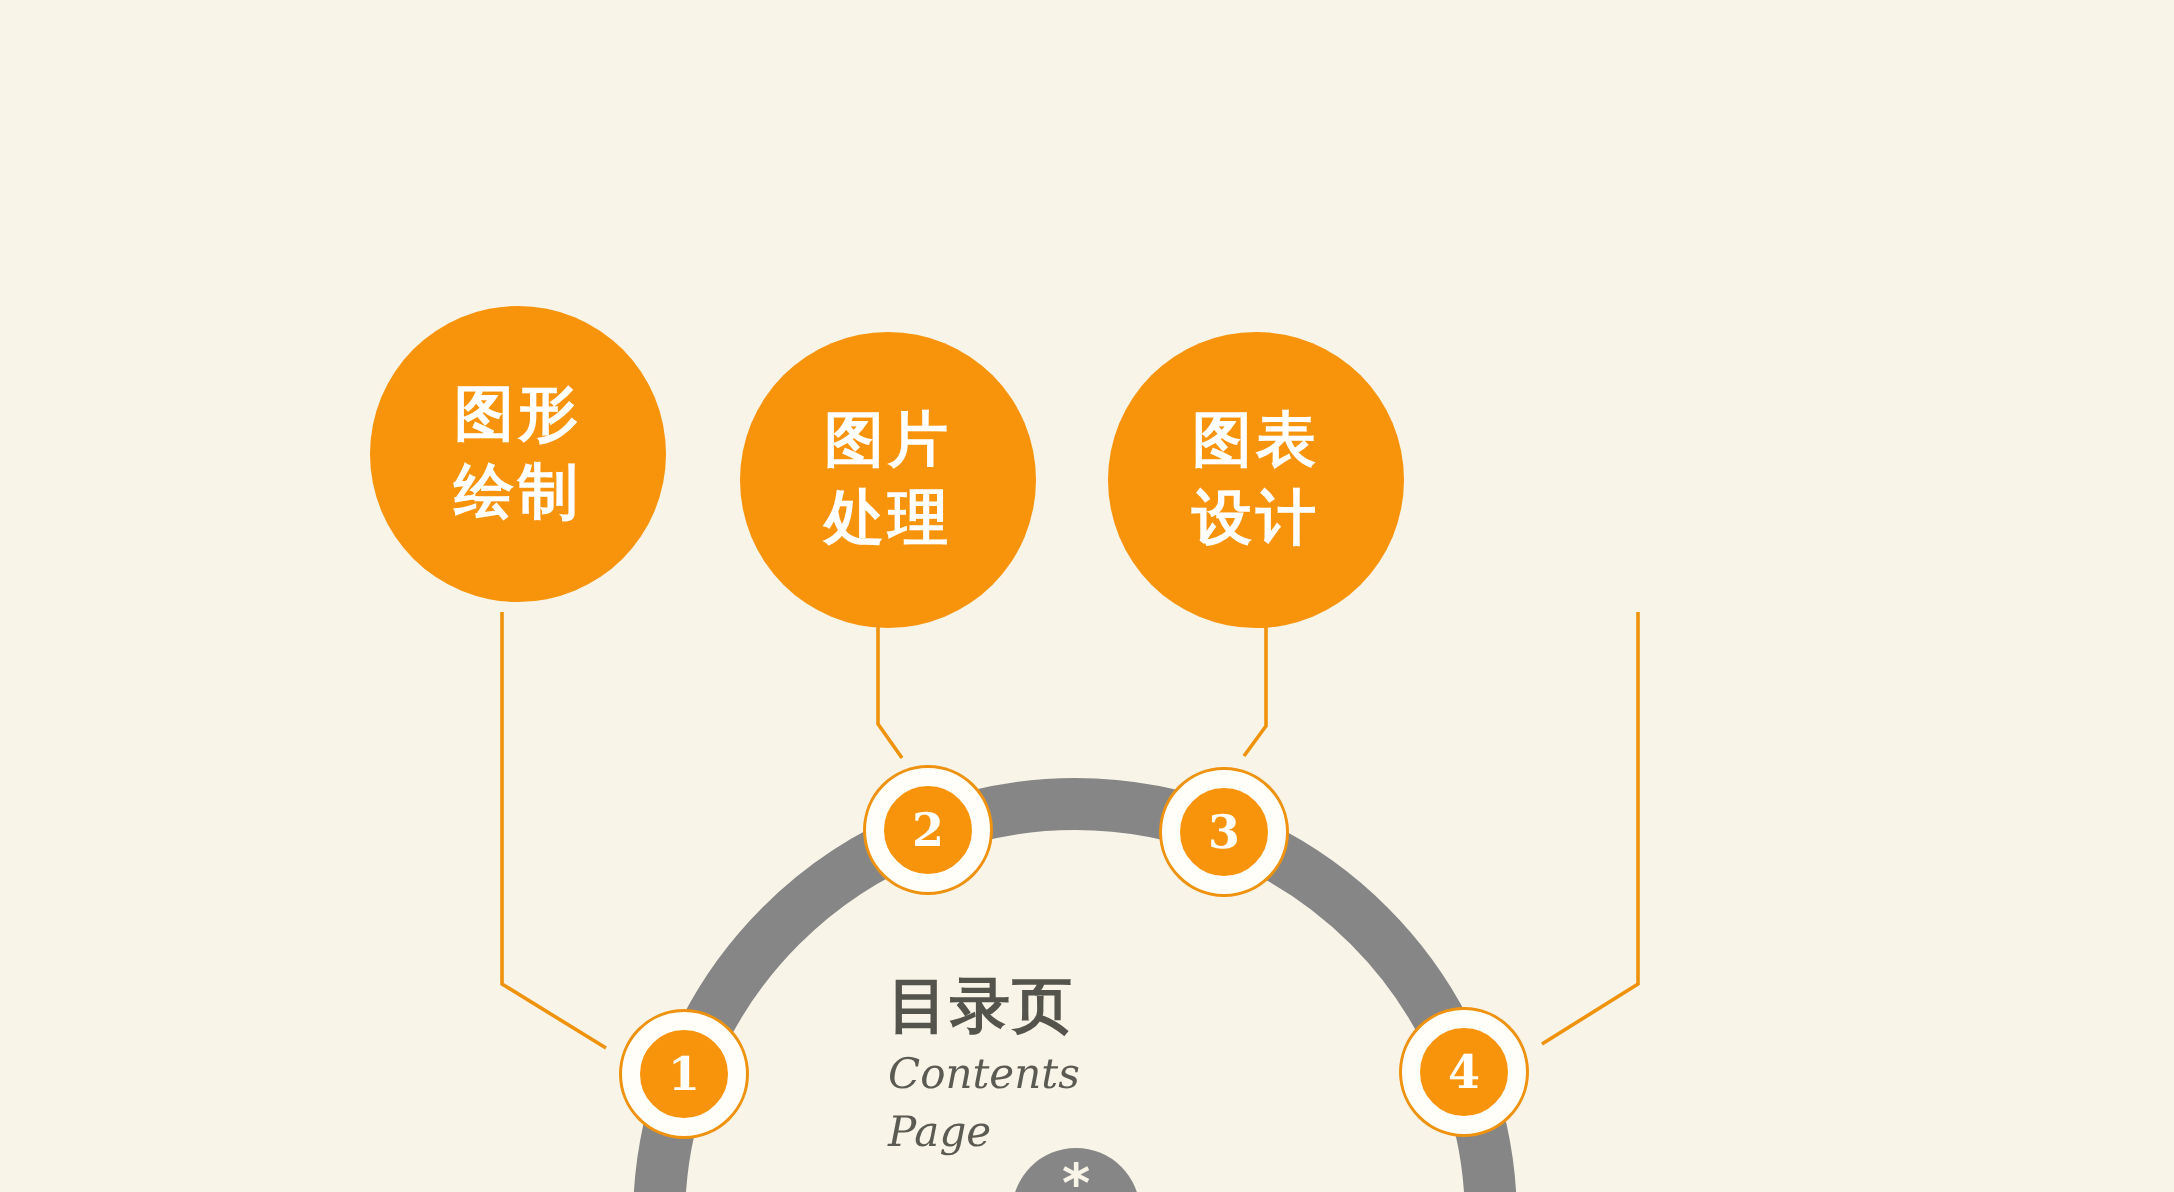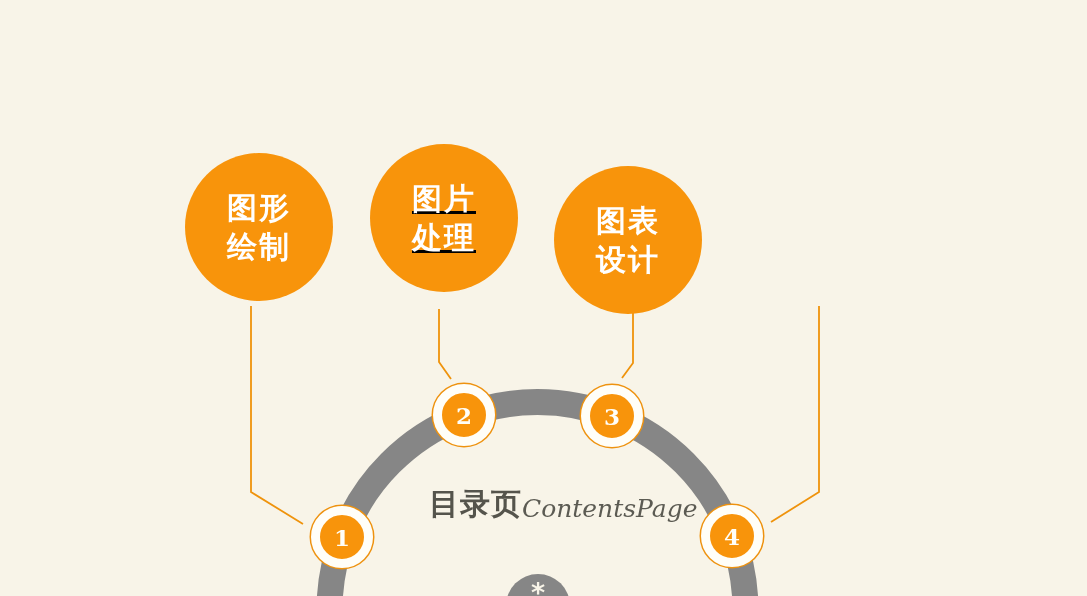--- a/index.html
+++ b/index.html
@@ -46,21 +46,21 @@
   .topic-circle .line {
     color: #FFFFFF;
     font-size: 30px;
     font-weight: 700;
     line-height: 39px;
     letter-spacing: 2px;
     text-align: center;
     white-space: nowrap;
   }
   .topic-1 { left: 185px; top: 153px; }
-  .topic-2 { left: 370px; top: 144px; text-decoration: underline; }
+  .topic-2 { left: 370px; top: 166px; }
   .topic-3 { left: 554px; top: 166px; }
   .topic-4 { left: 740px; top: 153px; }
 
   .number-badge {
     position: absolute;
     width: 44px;
     height: 44px;
     border-radius: 50%;
     background: #F8940B;
     border: 9px solid #FFFEF8;
@@ -77,40 +77,40 @@
     font-size: 23px;
     line-height: 1;
   }
   .badge-1 { left: 311px; top: 506px; }
   .badge-2 { left: 433px; top: 384px; }
   .badge-3 { left: 581px; top: 385px; }
   .badge-4 { left: 701px; top: 505px; }
 
   .center-text {
     position: absolute;
-    left: 429px;
+    left: 444px;
     top: 487px;
     width: 200px;
     display: flex;
-    flex-direction: row;
-    align-items: flex-end;
+    flex-direction: column;
+    align-items: flex-start;
   }
   .center-text .title {
     color: #55544C;
     font-size: 30px;
     font-weight: 700;
     line-height: 34px;
     letter-spacing: 1px;
     white-space: nowrap;
   }
   .center-text .subtitle {
     color: #5C5B53;
     font-family: "DejaVu Serif", "Liberation Serif", serif;
     font-style: italic;
-    font-size: 25px;
+    font-size: 21px;
     line-height: 25px;
     margin-top: 4px;
     white-space: nowrap;
   }
   .footnote-circle {
     position: absolute;
     left: 506px;
     top: 574px;
     width: 64px;
     height: 64px;

